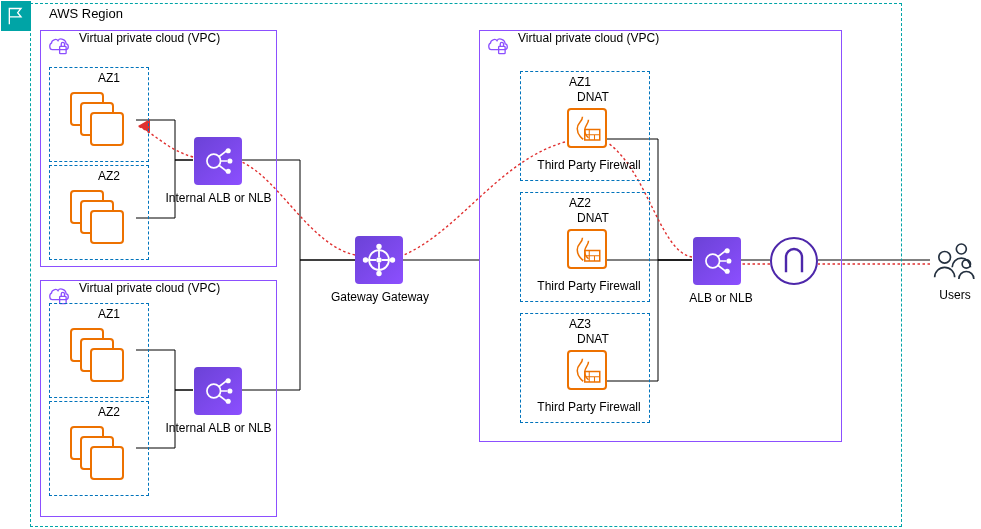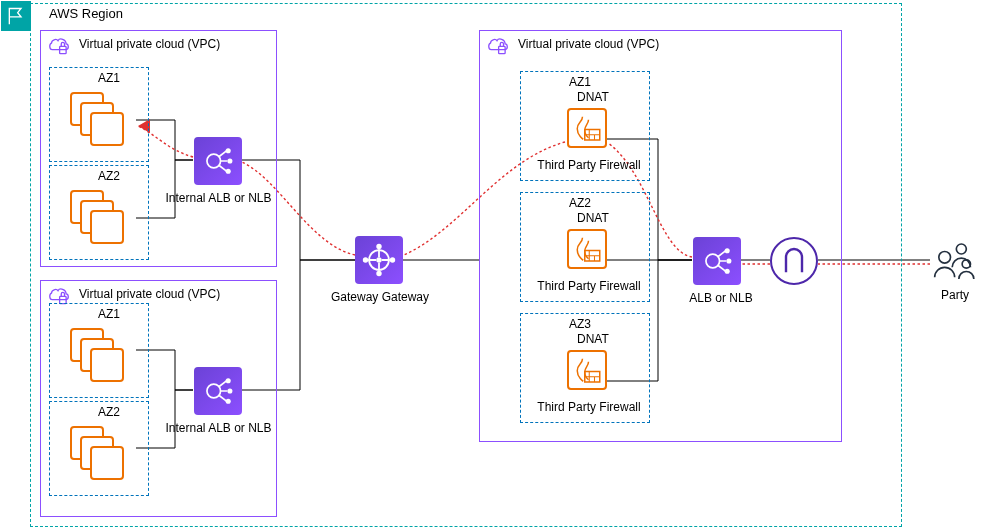--- a/index.html
+++ b/index.html
@@ -56,21 +56,21 @@
     top: 3px;
     width: 28px;
     height: 28px;
     display: flex;
     align-items: center;
     justify-content: center;
   }
   .vpc-label {
     position: absolute;
     left: 38px;
-    top: 6px;
+    top: 0;
     font-size: 12px;
   }
 
   .az {
     position: absolute;
     border: 1px dashed #0073BB;
     padding: 4px;
   }
   .az-label {
     position: absolute;
@@ -358,15 +358,15 @@
       <g stroke="#232F3E" stroke-width="2" fill="none">
         <circle cx="20" cy="28" r="7"></circle>
           <path d="M8 52 a12 12 0 0 1 24 0"></path>
         <circle cx="40" cy="18" r="6"></circle>
           <path d="M29 40 a11 11 0 0 1 22 0"></path>
         <circle cx="46" cy="36" r="5"></circle>
           <path d="M37 54 a9 9 0 0 1 18 0"></path>
       </g>
     </svg>
   </div>
-  <span class="label-below" style="left:935px;top:288px;width:40px">Party</span>
+  <span class="label-below" style="left:935px;top:288px;width:40px">Users</span>
 
 </div>
 
 </body></html>

